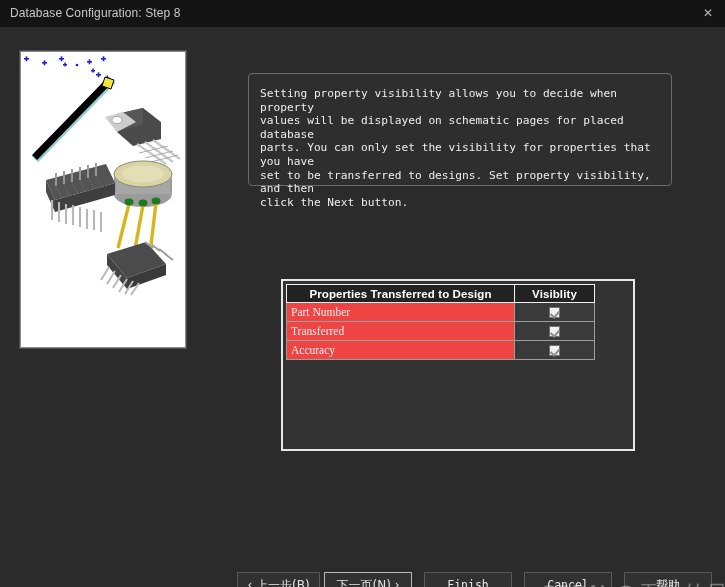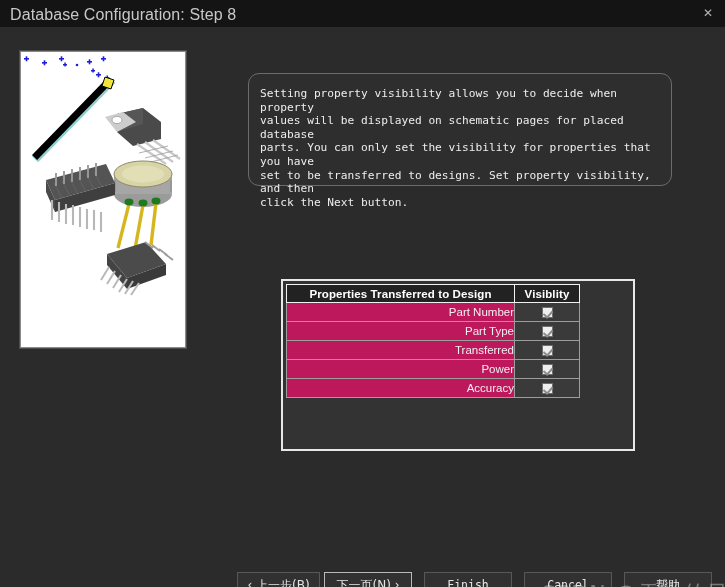--- a/index.html
+++ b/index.html
@@ -28,21 +28,21 @@
     position: absolute;
     left: 0; top: 0;
     width: 725px;
     height: 27px;
     background: #141414;
   }
   #title-text {
     position: absolute;
     left: 10px;
     top: 6px;
-    font-size: 16px;
+    font-size: 12px;
     color: #c8c8c8;
     letter-spacing: 0.1px;
     white-space: nowrap;
   }
   #close-button {
     position: absolute;
     right: 6px;
     top: 4px;
     width: 22px;
     height: 19px;
@@ -79,21 +79,21 @@
 
   
   #instructions {
     position: absolute;
     left: 248px;
     top: 46px;
     width: 424px;
     height: 113px;
     background: #2e2e2e;
     border: 1px solid #6b6b6b;
-    border-radius: 11px;
+    border-radius: 4px;
     box-sizing: border-box;
   }
   #instructions-text {
     position: absolute;
     left: 11px;
     top: 13px;
     width: 404px;
     font-family: "DejaVu Sans Mono", "Liberation Mono", monospace;
     font-size: 11.2px;
     line-height: 13.6px;
@@ -131,33 +131,34 @@
     border: 1px solid #f2f2f2;
     color: #ffffff;
     font-size: 11.5px;
     font-weight: bold;
     text-align: center;
     font-family: "Liberation Sans", sans-serif;
     letter-spacing: 0.1px;
     box-sizing: border-box;
   }
   .hdr-prop { width: 228px; }
-  .hdr-vis  { width: 65px; }
+  .hdr-vis  { width: 80px; }
 
   .cell-name {
     height: 16px;
-    background: #be185d;
+    background: #ef4444;
     border: 1px solid #9d9d9d;
     color: #efefef;
     font-size: 11.5px;
-    text-align: right;
+    text-align: left;
     padding-left: 4px !important;
     box-sizing: border-box;
     white-space: nowrap;
     overflow: hidden;
+    font-family: Liberation Serif, serif;
   }
   .cell-vis {
     height: 16px;
     background: #3a3a3a;
     border: 1px solid #9d9d9d;
     text-align: center;
     box-sizing: border-box;
   }
   .checkbox {
     display: inline-block;
@@ -395,29 +396,21 @@
             <th class="hdr hdr-prop">Properties Transferred to Design</th>
             <th class="hdr hdr-vis">Visiblity</th>
           </tr>
         </thead>
         <tbody id="grid-body">
             <tr>
               <td class="cell-name">Part Number</td>
               <td class="cell-vis"><span class="checkbox"></span></td>
             </tr>
             <tr>
-              <td class="cell-name">Part Type</td>
-              <td class="cell-vis"><span class="checkbox"></span></td>
-            </tr>
-            <tr>
               <td class="cell-name">Transferred</td>
-              <td class="cell-vis"><span class="checkbox"></span></td>
-            </tr>
-            <tr>
-              <td class="cell-name">Power</td>
               <td class="cell-vis"><span class="checkbox"></span></td>
             </tr>
             <tr>
               <td class="cell-name">Accuracy</td>
               <td class="cell-vis"><span class="checkbox"></span></td>
             </tr>
           </tbody>
       </table>
     </div>
 

